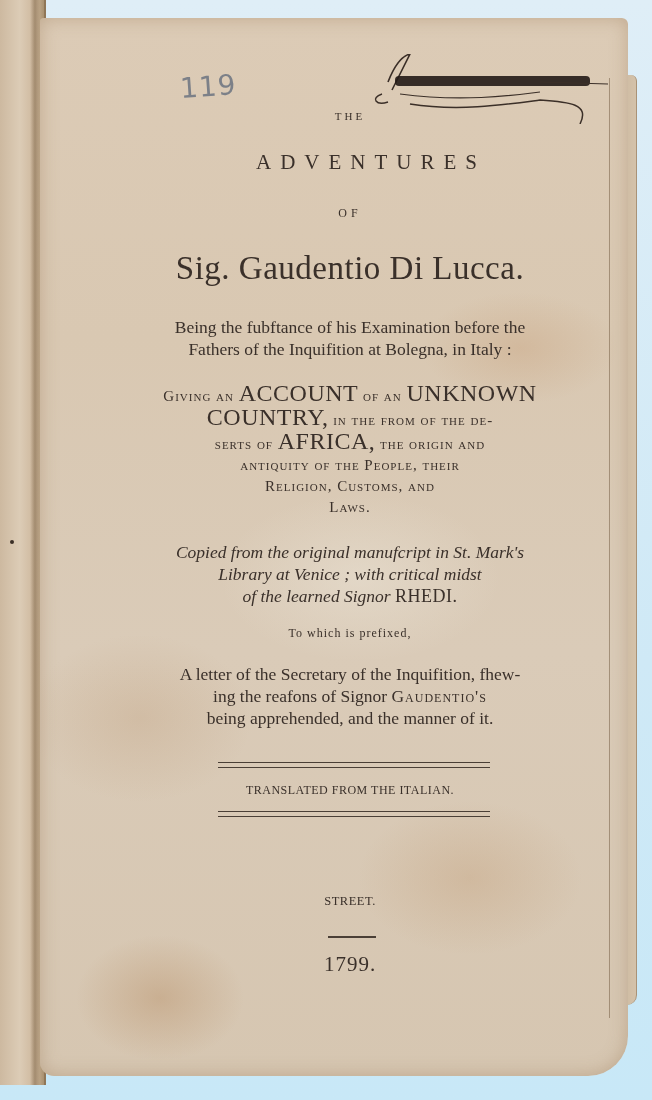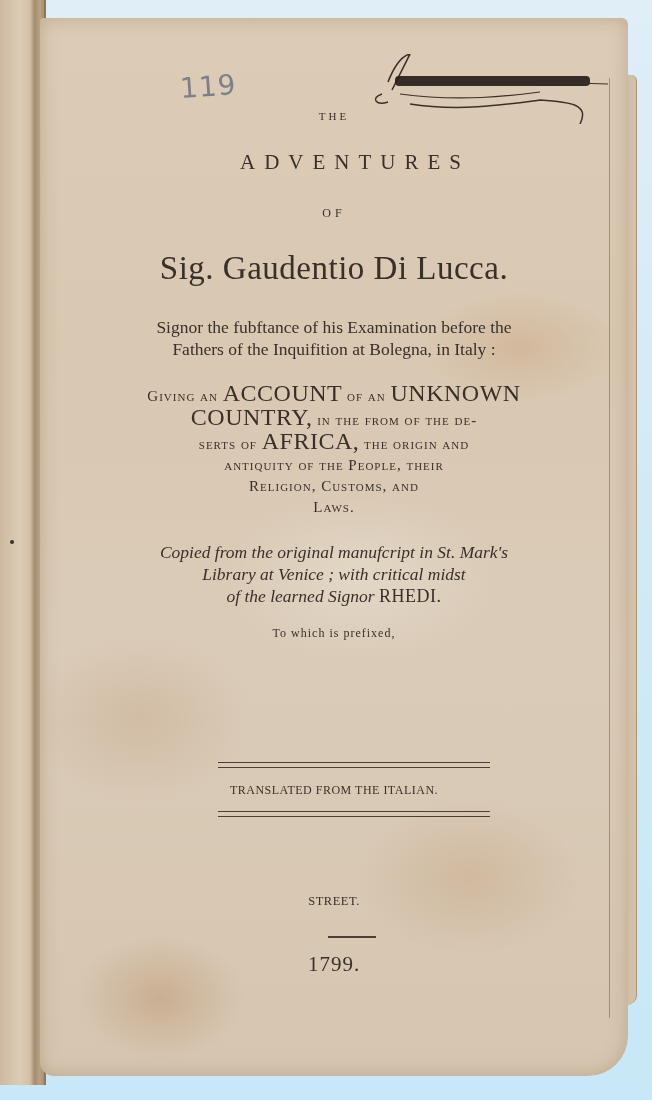--- a/index.html
+++ b/index.html
@@ -44,21 +44,21 @@
     color: #3a302a; text-align: center;
   }
   .pencil-mark {
     position: absolute; left: 140px; top: 52px;
     font-family: "DejaVu Sans", sans-serif; font-size: 28px; color: #7c8088;
     transform: rotate(-4deg); letter-spacing: 1px;
   }
   .signature {
     position: absolute; left: 300px; top: 36px; width: 270px; height: 70px;
   }
-  .line { position: absolute; left: 0; width: 100%; }
+  .line { position: absolute; left: 16px; width: 100%; }
   .the-word { top: 92px; font-size: 11px; letter-spacing: 3px; }
   .adventures { top: 132px; font-size: 21px; letter-spacing: 9px; margin-left: 21px; }
   .of-word { top: 188px; font-size: 12px; letter-spacing: 4px; }
   .main-title { top: 232px; font-size: 33px; letter-spacing: 0.5px; }
   .subtitle { top: 298px; font-size: 17.5px; line-height: 22px; }
   .giving { top: 365px; font-size: 15px; line-height: 21px; font-variant: small-caps; letter-spacing: 1px; }
   .giving .big { font-size: 24px; font-variant: normal; letter-spacing: 0.5px; }
   .copied { top: 523px; font-size: 17.5px; line-height: 22px; font-style: italic; }
   .copied .rm { font-style: normal; font-size: 18px; letter-spacing: 0.5px; }
   .prefixed { top: 608px; font-size: 12px; letter-spacing: 1px; }
@@ -94,21 +94,21 @@
     <path d="M70 50 C 120 58, 170 50, 200 46 C 230 48, 250 50, 240 70" fill="none" stroke="#3b2f28" stroke-width="1.5"></path>
     <line x1="200" y1="28" x2="268" y2="30" stroke="#3b2f28" stroke-width="1"></line>
   </svg>
 
   <div class="line the-word">THE</div>
   <div class="line adventures">ADVENTURES</div>
   <div class="line of-word">OF</div>
   <div class="line main-title">Sig. Gaudentio Di Lucca.</div>
 
   <div class="line subtitle">
-    <div>Signor the fubftance of his Examination before the</div>
+    <div>Being the fubftance of his Examination before the</div>
     <div>Fathers of the Inquifition at Bolegna, in Italy :</div>
   </div>
 
   <div class="line giving">
     <div>
       <span>Giving an</span>
       <span class="big">ACCOUNT</span>
       <span>of an</span>
       <span class="big">UNKNOWN</span>
     </div>
@@ -130,20 +130,28 @@
     <div>Copied from the original manufcript in St. Mark's</div>
     <div>Library at Venice ; with critical midst</div>
     <div>
       <span>of the learned Signor</span>
       <span class="rm">RHEDI.</span>
     </div>
   </div>
 
   <div class="line prefixed">To which is prefixed,</div>
 
+  <div class="line letter">
+    <div>A letter of the Secretary of the Inquifition, fhew-</div>
+    <div>
+      <span>ing the reafons of Signor</span>
+      <span class="sc">Gaudentio's</span>
+    </div>
+    <div>being apprehended, and the manner of it.</div>
+  </div>
 
   <div class="rule rule-top"></div>
   <div class="line translated">TRANSLATED FROM THE ITALIAN.</div>
   <div class="rule rule-bottom"></div>
 
 
   <div class="line printer">
     <div>STREET.</div>
   </div>
 

